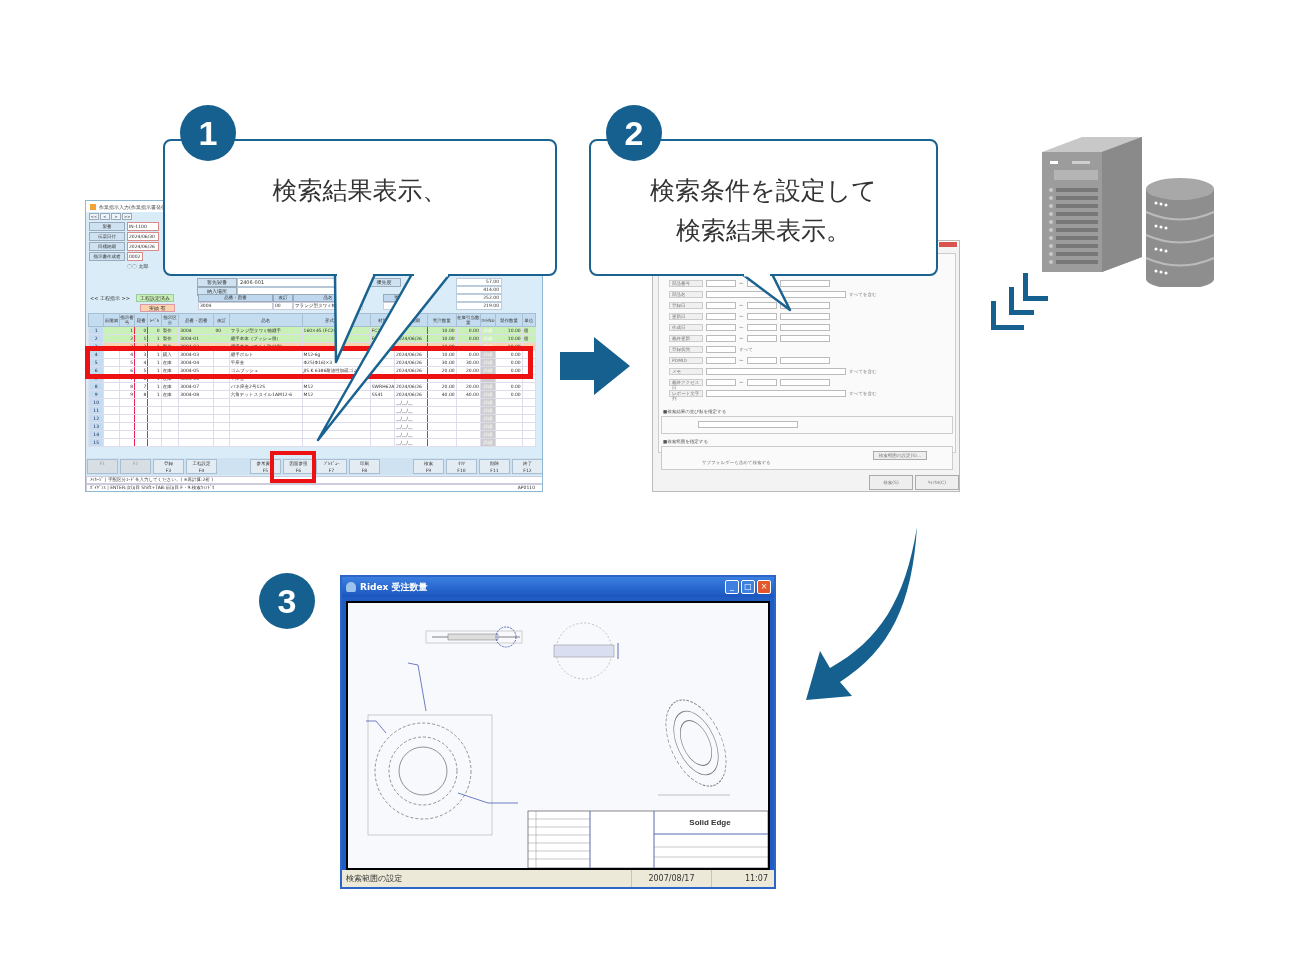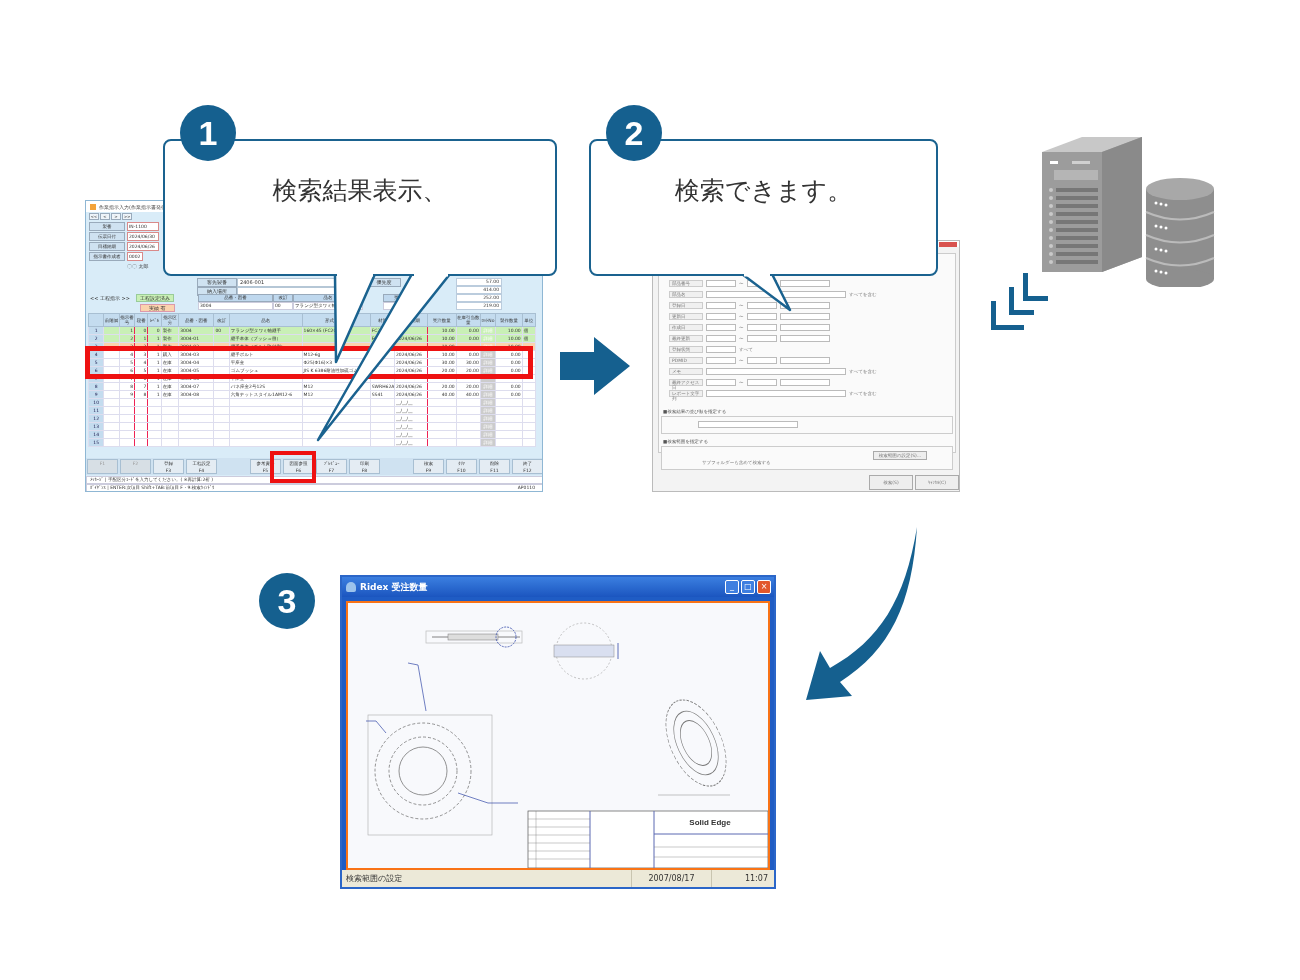--- a/index.html
+++ b/index.html
@@ -74,21 +74,21 @@
   
   .server { position: absolute; left: 1042px; top: 137px; }
 
   
   .win3 { position: absolute; left: 340px; top: 575px; width: 436px; height: 314px; background: #1f5cc4; border: 2px solid #2b66c8; }
   .win3 .title { height: 20px; display: flex; align-items: center; padding-left: 4px; gap: 4px; color: #fff; font-size: 9px; font-weight: bold; background: linear-gradient(#3b7fe0, #1b55bf); }
   .win3 .title .ic { width: 10px; height: 10px; background: #9cc3ec; border-radius: 50% 50% 2px 2px; }
   .win3 .ctrls { position: absolute; right: 3px; top: 3px; display: flex; gap: 2px; }
   .win3 .ctrls span { width: 14px; height: 14px; border: 1px solid #fff; border-radius: 2px; background: #3f7fe0; color: #fff; font-size: 8px; text-align: center; line-height: 12px; }
   .win3 .ctrls span.close { background: #e2572b; }
-  .win3 .canvas { position: absolute; left: 4px; top: 24px; width: 424px; height: 269px; background: #f8f9fc; border: 2px solid #f97316; }
+  .win3 .canvas { position: absolute; left: 4px; top: 24px; width: 424px; height: 269px; background: #f8f9fc; border: 2px solid #000000; }
   .win3 .status { position: absolute; left: 0; bottom: 0; width: 432px; height: 17px; background: #ece9d8; display: flex; font-size: 8px; color: #333; line-height: 17px; }
   .win3 .status div { border-right: 1px solid #c9c5b0; padding: 0 4px; }
 
   .arrow-svg { position: absolute; left: 0; top: 0; }
 </style>
 </head>
 <body>
 
 <div class="win1">
   <div class="titlebar">
@@ -656,21 +656,22 @@
   <polygon points="335,274 375,274 336,362" fill="#fff" stroke="#1a628f" stroke-width="2.5" stroke-linejoin="round"></polygon>
   <polygon points="412,274 450,274 318,440" fill="#fff" stroke="#1a628f" stroke-width="2.5" stroke-linejoin="round"></polygon>
 
   <polygon points="742,274 772,274 790,310" fill="#fff" stroke="#1a628f" stroke-width="2.5" stroke-linejoin="round"></polygon>
 </svg>
 
 <div class="bubble b1">
   <div>検索結果表示、</div>
 </div>
 <div class="bubble b2">
-  <div>検索できます。</div>
+  <div>検索条件を設定して</div>
+  <div>検索結果表示。</div>
 </div>
 
 <svg class="tails" width="1300" height="980">
   <line x1="337" y1="274.5" x2="373" y2="274.5" stroke="#fff" stroke-width="4"></line>
   <line x1="414" y1="274.5" x2="448" y2="274.5" stroke="#fff" stroke-width="4"></line>
   <line x1="744" y1="274.5" x2="770" y2="274.5" stroke="#fff" stroke-width="4"></line>
 </svg>
 
 <div class="step-num" style="left:180px;top:105px">1</div>
 <div class="step-num" style="left:606px;top:105px">2</div>

